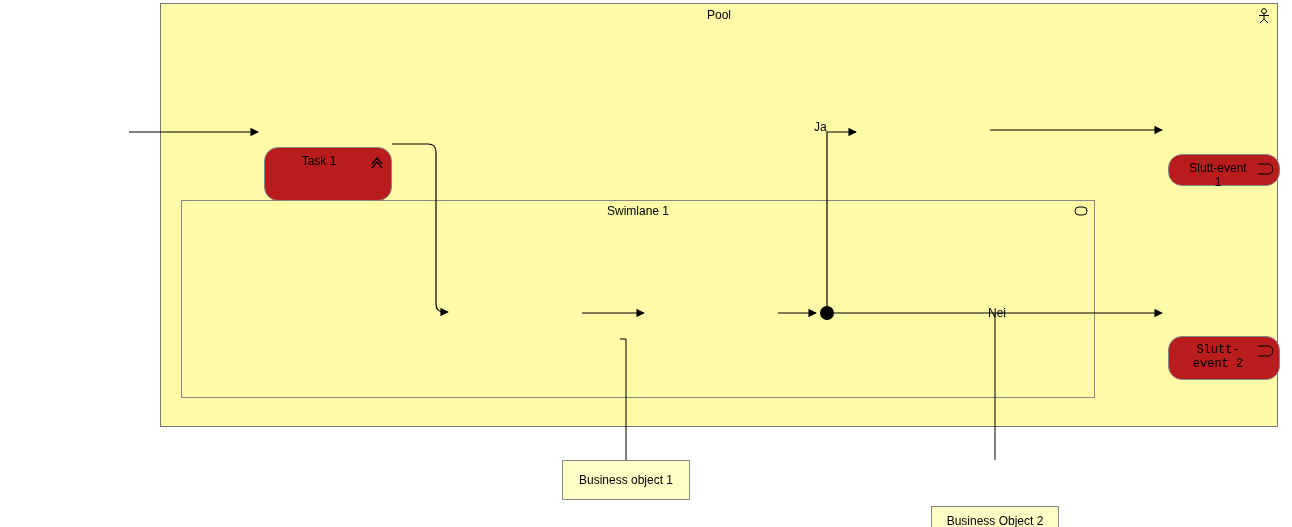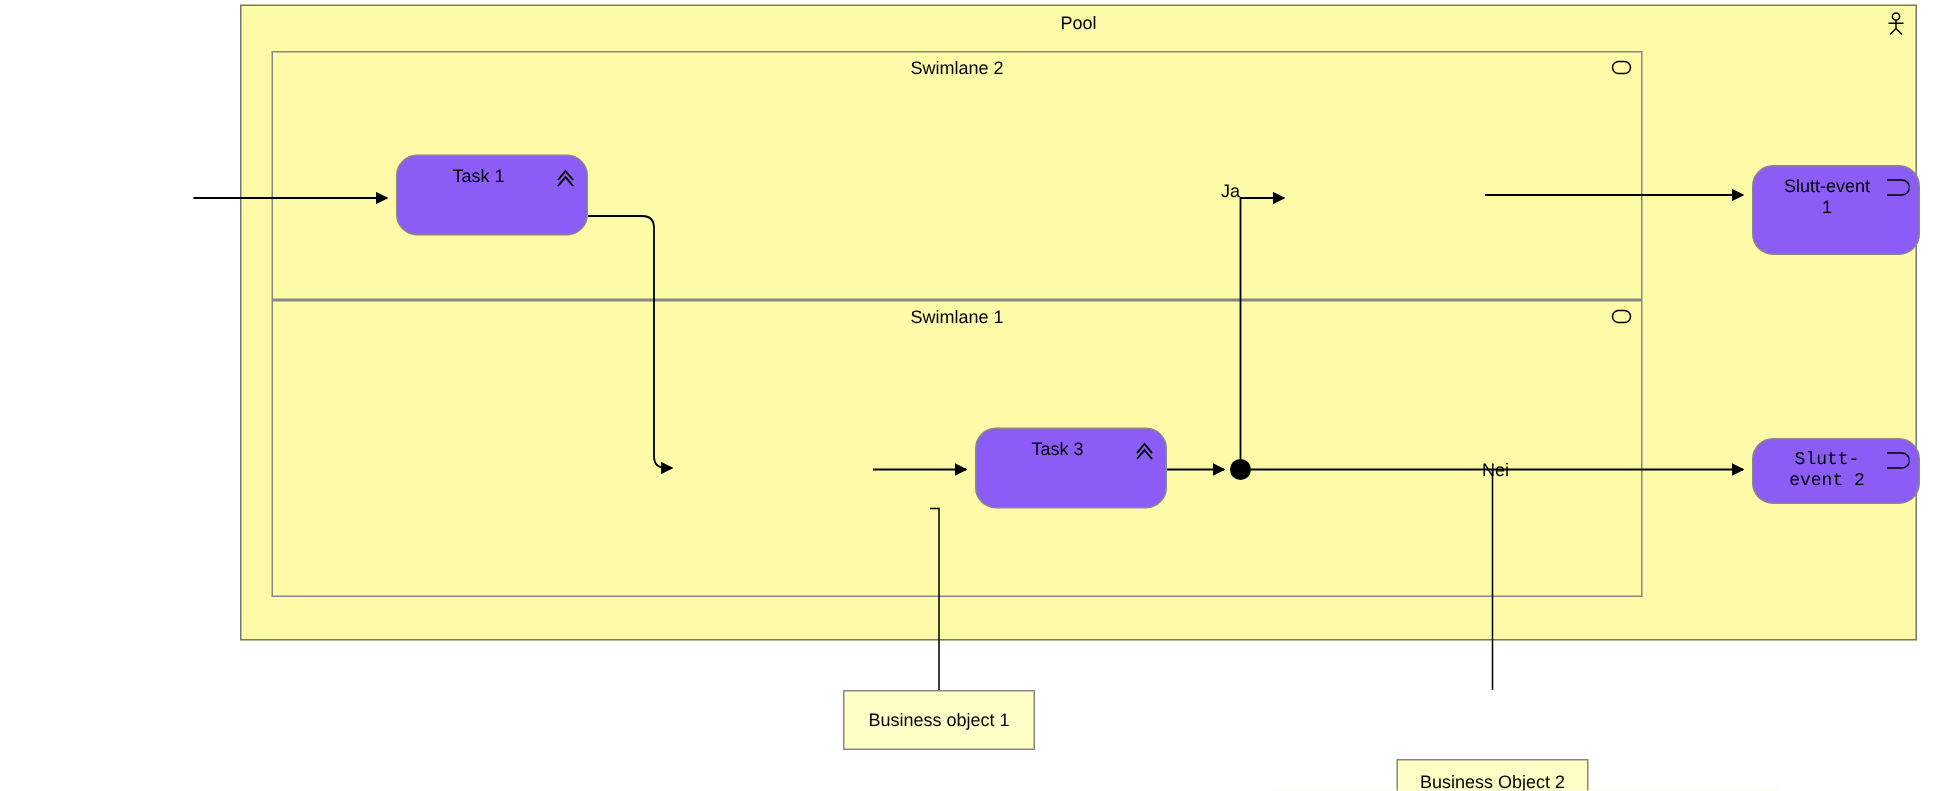--- a/index.html
+++ b/index.html
@@ -44,28 +44,29 @@
   .lane-title {
     position: absolute;
     left: 0; right: 0; top: 0;
     height: 20px;
     text-align: center;
     line-height: 20px;
   }
   
   .node {
     position: absolute;
-    background: #8b5cf6;
+    background: #b91c1c;
     border: 1px solid #888;
     border-radius: 14px;
     box-sizing: border-box;
     padding: 6px 28px 6px 10px;
     display: flex;
     align-items: flex-start;
     justify-content: flex-end;
+    margin-top: 44px;
   }
   .node .label {
     text-align: center;
     width: 100%;
     line-height: 14px;
   }
   .node.event {
     align-items: flex-start;
     padding-top: 10px;
   }
@@ -128,28 +129,20 @@
     <div class="corner-icon" style="position:absolute; right:6px; top:4px;">
       <svg width="14" height="16" viewBox="0 0 14 16">
         <circle cx="7" cy="3" r="2.4" fill="none" stroke="#000" stroke-width="1"></circle>
         <line x1="7" y1="5.4" x2="7" y2="11" stroke="#000" stroke-width="1"></line>
         <line x1="2" y1="7.5" x2="12" y2="7.5" stroke="#000" stroke-width="1"></line>
         <line x1="7" y1="11" x2="3" y2="15" stroke="#000" stroke-width="1"></line>
         <line x1="7" y1="11" x2="11" y2="15" stroke="#000" stroke-width="1"></line>
       </svg>
     </div>
 
-    <div class="lane" style="left:20px; top:30px; width:914px; height:166px;">
-      <div class="lane-title">Swimlane 2</div>
-      <div style="position:absolute; right:6px; top:4px;">
-        <svg width="14" height="12" viewBox="0 0 14 12">
-          <rect x="1" y="2" width="12" height="8" rx="4" ry="4" fill="none" stroke="#000" stroke-width="1"></rect>
-        </svg>
-      </div>
-    </div>
 
     <div class="lane" style="left:20px; top:196px; width:914px; height:198px;">
       <div class="lane-title">Swimlane 1</div>
       <div style="position:absolute; right:6px; top:4px;">
         <svg width="14" height="12" viewBox="0 0 14 12">
           <rect x="1" y="2" width="12" height="8" rx="4" ry="4" fill="none" stroke="#000" stroke-width="1"></rect>
         </svg>
       </div>
     </div>
   </div>
@@ -160,33 +153,24 @@
     <span class="corner-icon">
       <svg width="14" height="14" viewBox="0 0 14 14">
         <path d="M2 9 L7 3 L12 9" fill="none" stroke="#000" stroke-width="1.3"></path>
         <path d="M2 13 L7 7 L12 13" fill="none" stroke="#000" stroke-width="1.3"></path>
       </svg>
     </span>
   </div>
 
 
 
-  <div class="node" style="left:650px; top:285px; width:128px; height:54px;">
-    <span class="label">Task 3</span>
-    <span class="corner-icon">
-      <svg width="14" height="14" viewBox="0 0 14 14">
-        <path d="M2 9 L7 3 L12 9" fill="none" stroke="#000" stroke-width="1.3"></path>
-        <path d="M2 13 L7 7 L12 13" fill="none" stroke="#000" stroke-width="1.3"></path>
-      </svg>
-    </span>
-  </div>
 
   <div class="junction" style="left:820px; top:306px;"></div>
 
-  <div class="node event" style="left:1168px; top:110px; width:112px; height:60px; padding-top:6px;">
+  <div class="node event" style="left:1168px; top:110px; width:112px; height:32px; padding-top:6px;">
     <span class="label" style="text-align:center;">Slutt-event 1</span>
     <span class="corner-icon">
       <svg width="16" height="12" viewBox="0 0 16 12">
         <path d="M1 1 H11 A5 5 0 0 1 11 11 H1" fill="none" stroke="#000" stroke-width="1"></path>
       </svg>
     </span>
   </div>
 
   <div class="node event" style="left:1168px; top:292px; width:112px; height:44px; padding-top:6px;">
     <span class="label" style="text-align:center;font-family:Liberation Mono, monospace;">Slutt-event 2</span>

